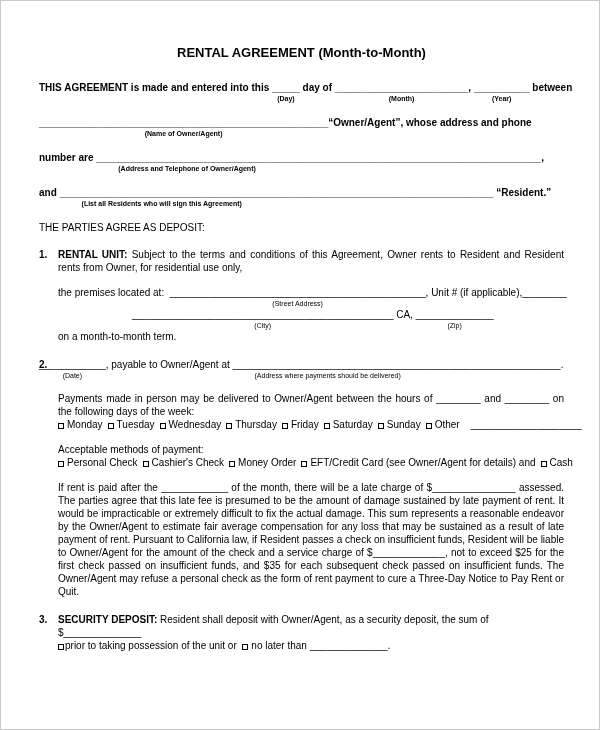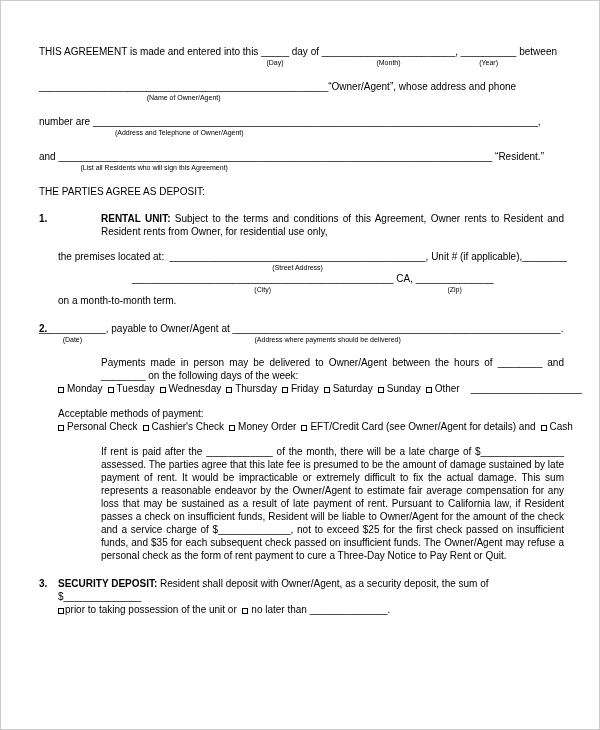--- a/index.html
+++ b/index.html
@@ -14,24 +14,24 @@
   }
   .page { padding: 44px 35px 0 38px; }
 
   .title {
     text-align: center; font-weight: bold;
     font-size: 13px; line-height: 16px;
     margin: 0 0 20px 0;
   }
 
   p { margin: 0; }
-  .para { margin: 0 16px 13px 0; }
+  .para { margin: 0 16px 13px 0; font-weight: bold; }
   .heading { margin: 0 0 14px 0; }
   .nowrap { white-space: nowrap; }
-  .just { text-align: justify; margin-left: 43px; }
+  .just { text-align: justify; }
   .gap { margin-top: 12px; }
 
   .item { display: flex; margin-bottom: 15px; }
   .item-num { width: 19px; flex: none; font-weight: bold; }
   .item-body { flex: 1; min-width: 0; }
   .outdent { margin-left: -19px; }
   .indent-city { margin-left: 74px; }
 
   
   .fld { display: inline-block; vertical-align: top; text-align: center; }
@@ -48,20 +48,21 @@
   .chk { margin-right: 5px; }
   .blank-part { margin-left: 11px; white-space: pre; }
 
   b { font-weight: bold; }
 </style>
 </head>
 <body>
 
 <div class="page">
 
+  <h1 class="title">RENTAL AGREEMENT (Month-to-Month)</h1>
 
   <p class="para nowrap">
     <span>THIS AGREEMENT is made and entered into this</span>
     <span class="fld"><span class="fld-blank">_____</span><span class="fld-label">(Day)</span></span>
     <span>day of</span>
     <span class="fld"><span class="fld-blank">________________________</span><span class="fld-label">(Month)</span></span><span>,</span>
     <span class="fld"><span class="fld-blank">__________</span><span class="fld-label">(Year)</span></span>
     <span>between</span>
   </p>
 

